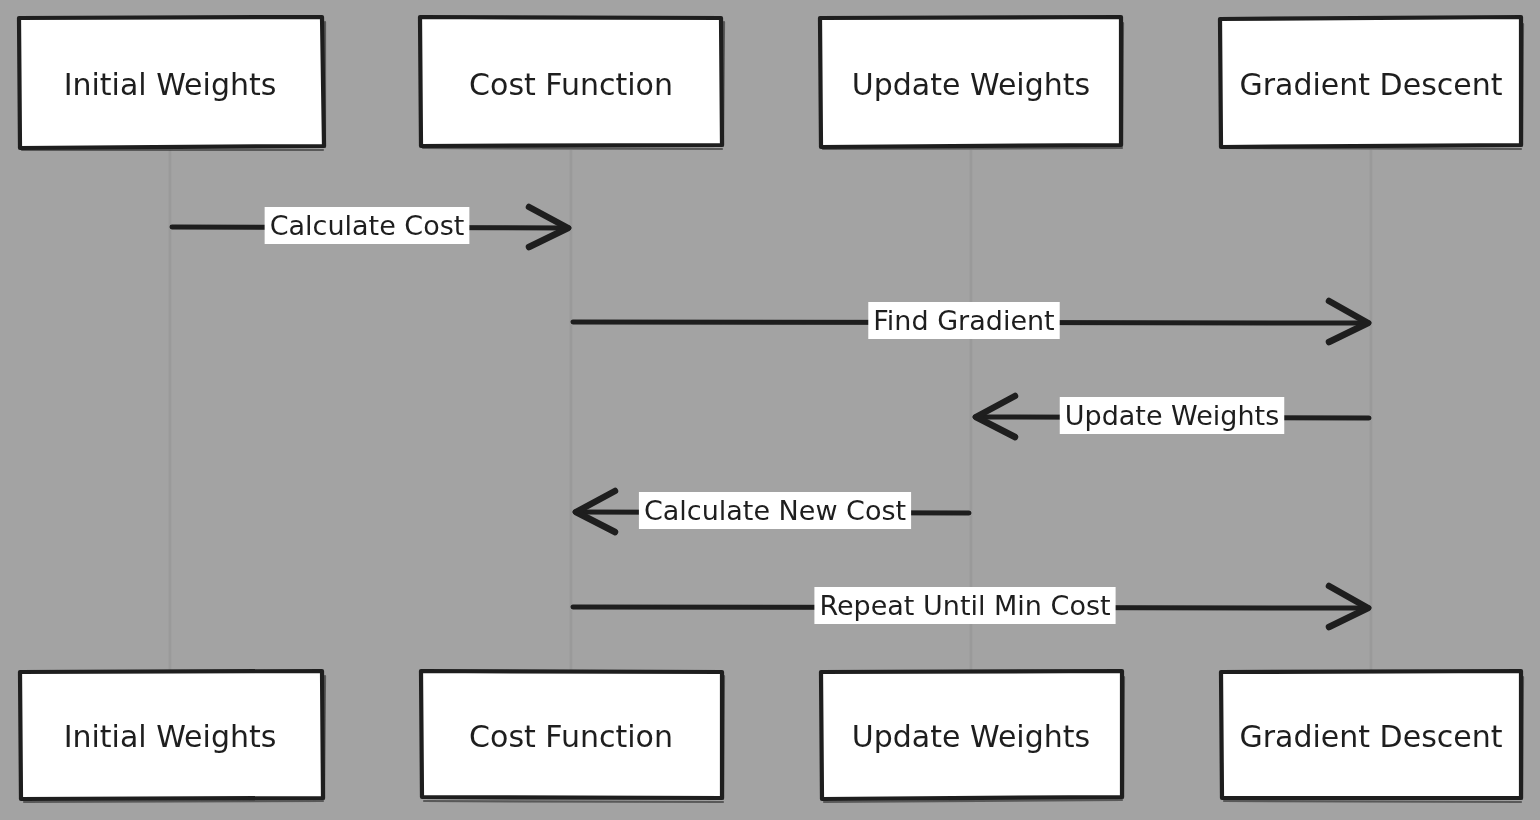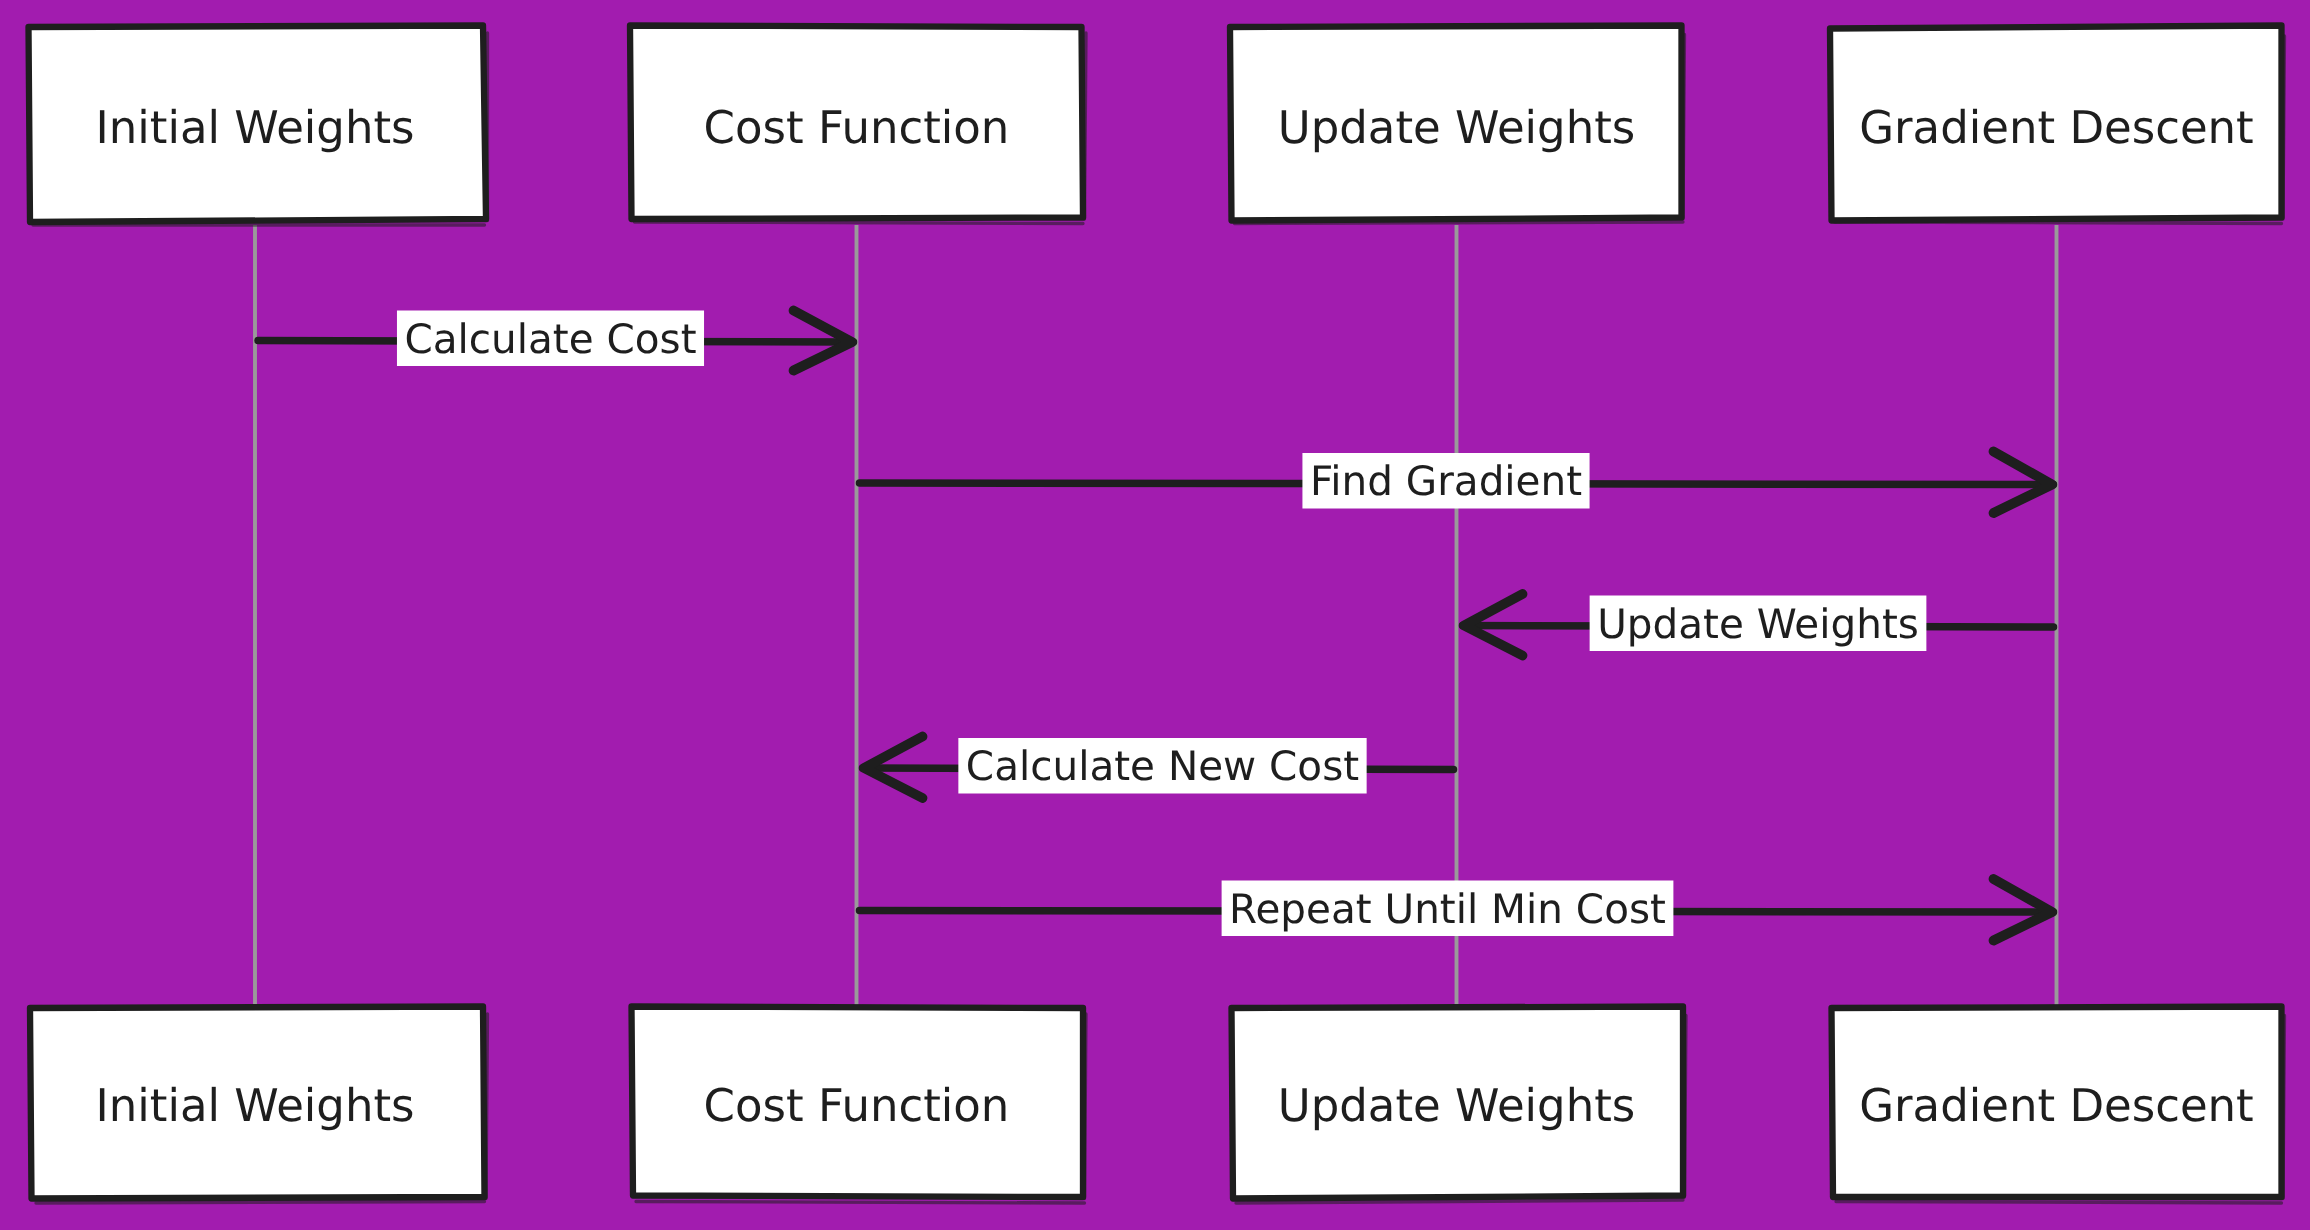--- a/index.html
+++ b/index.html
@@ -8,21 +8,21 @@
     padding: 0;
     background: #ffffff;
   }
   body {
     font-family: "DejaVu Sans", sans-serif;
   }
   #canvas {
     position: relative;
     width: 1540px;
     height: 820px;
-    background: #a21caf;
+    background: #a3a3a3;
     overflow: hidden;
   }
   #diagram-svg {
     position: absolute;
     left: 0;
     top: 0;
     width: 1540px;
     height: 820px;
     display: block;
   }

